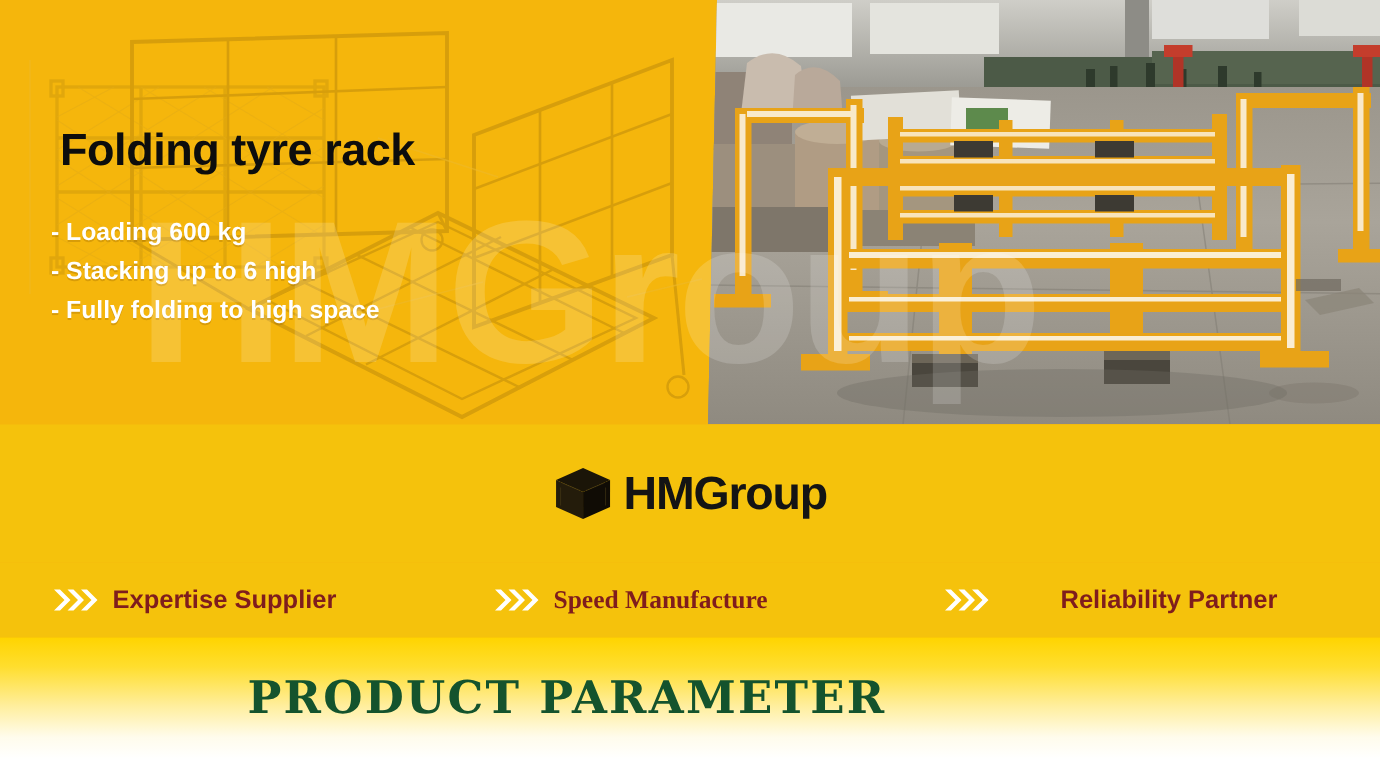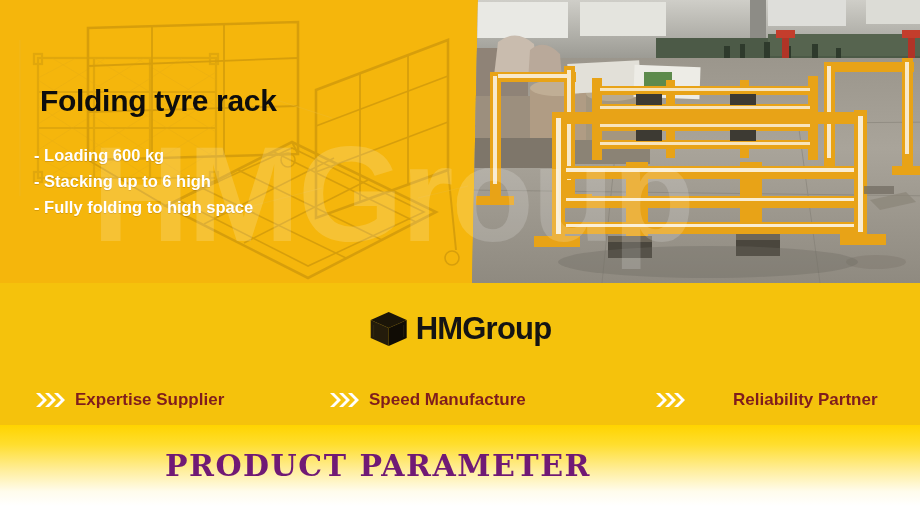--- a/index.html
+++ b/index.html
@@ -86,39 +86,39 @@
   .feature-strip{
     position:absolute;left:0;top:375px;width:920px;height:50px;
     background:#F5C20C;
     display:flex;align-items:center;
   }
   .feature{
     display:flex;align-items:center;gap:9px;
     position:absolute;
   }
   .feature.f1{left:36px;}
-  .feature.f2{left:330px;}
-  .feature.f3{left:656px;gap:47px;}
+  .feature.f2{left:330px;font-family:Liberation Serif, serif;}
+  .feature.f3{left:630px;gap:47px;}
   .chev{display:block;width:30px;height:16px;}
   .feature-label{
     font-size:17px;font-weight:bold;color:#7f1d1d;
     white-space:nowrap;
   }
 
   
   .bottom-bar{
     position:absolute;left:0;top:425px;width:920px;height:81px;
     background:linear-gradient(180deg,#FFD400 0%,#FFDE2E 24%,#FFEE9C 56%,#FFFCEC 82%,#FFFFFF 100%);
   }
   .bottom-title{
     position:absolute;left:0;top:448px;width:756px;
     text-align:center;
     font-family:"DejaVu Serif",serif;
     font-size:30px;font-weight:bold;
-    color:#701a75;
+    color:#14532d;
     letter-spacing:1.5px;
     font-variant:small-caps;
     text-transform:uppercase;
   }
 </style>
 </head>
 <body>
 
 <div id="banner">
 

